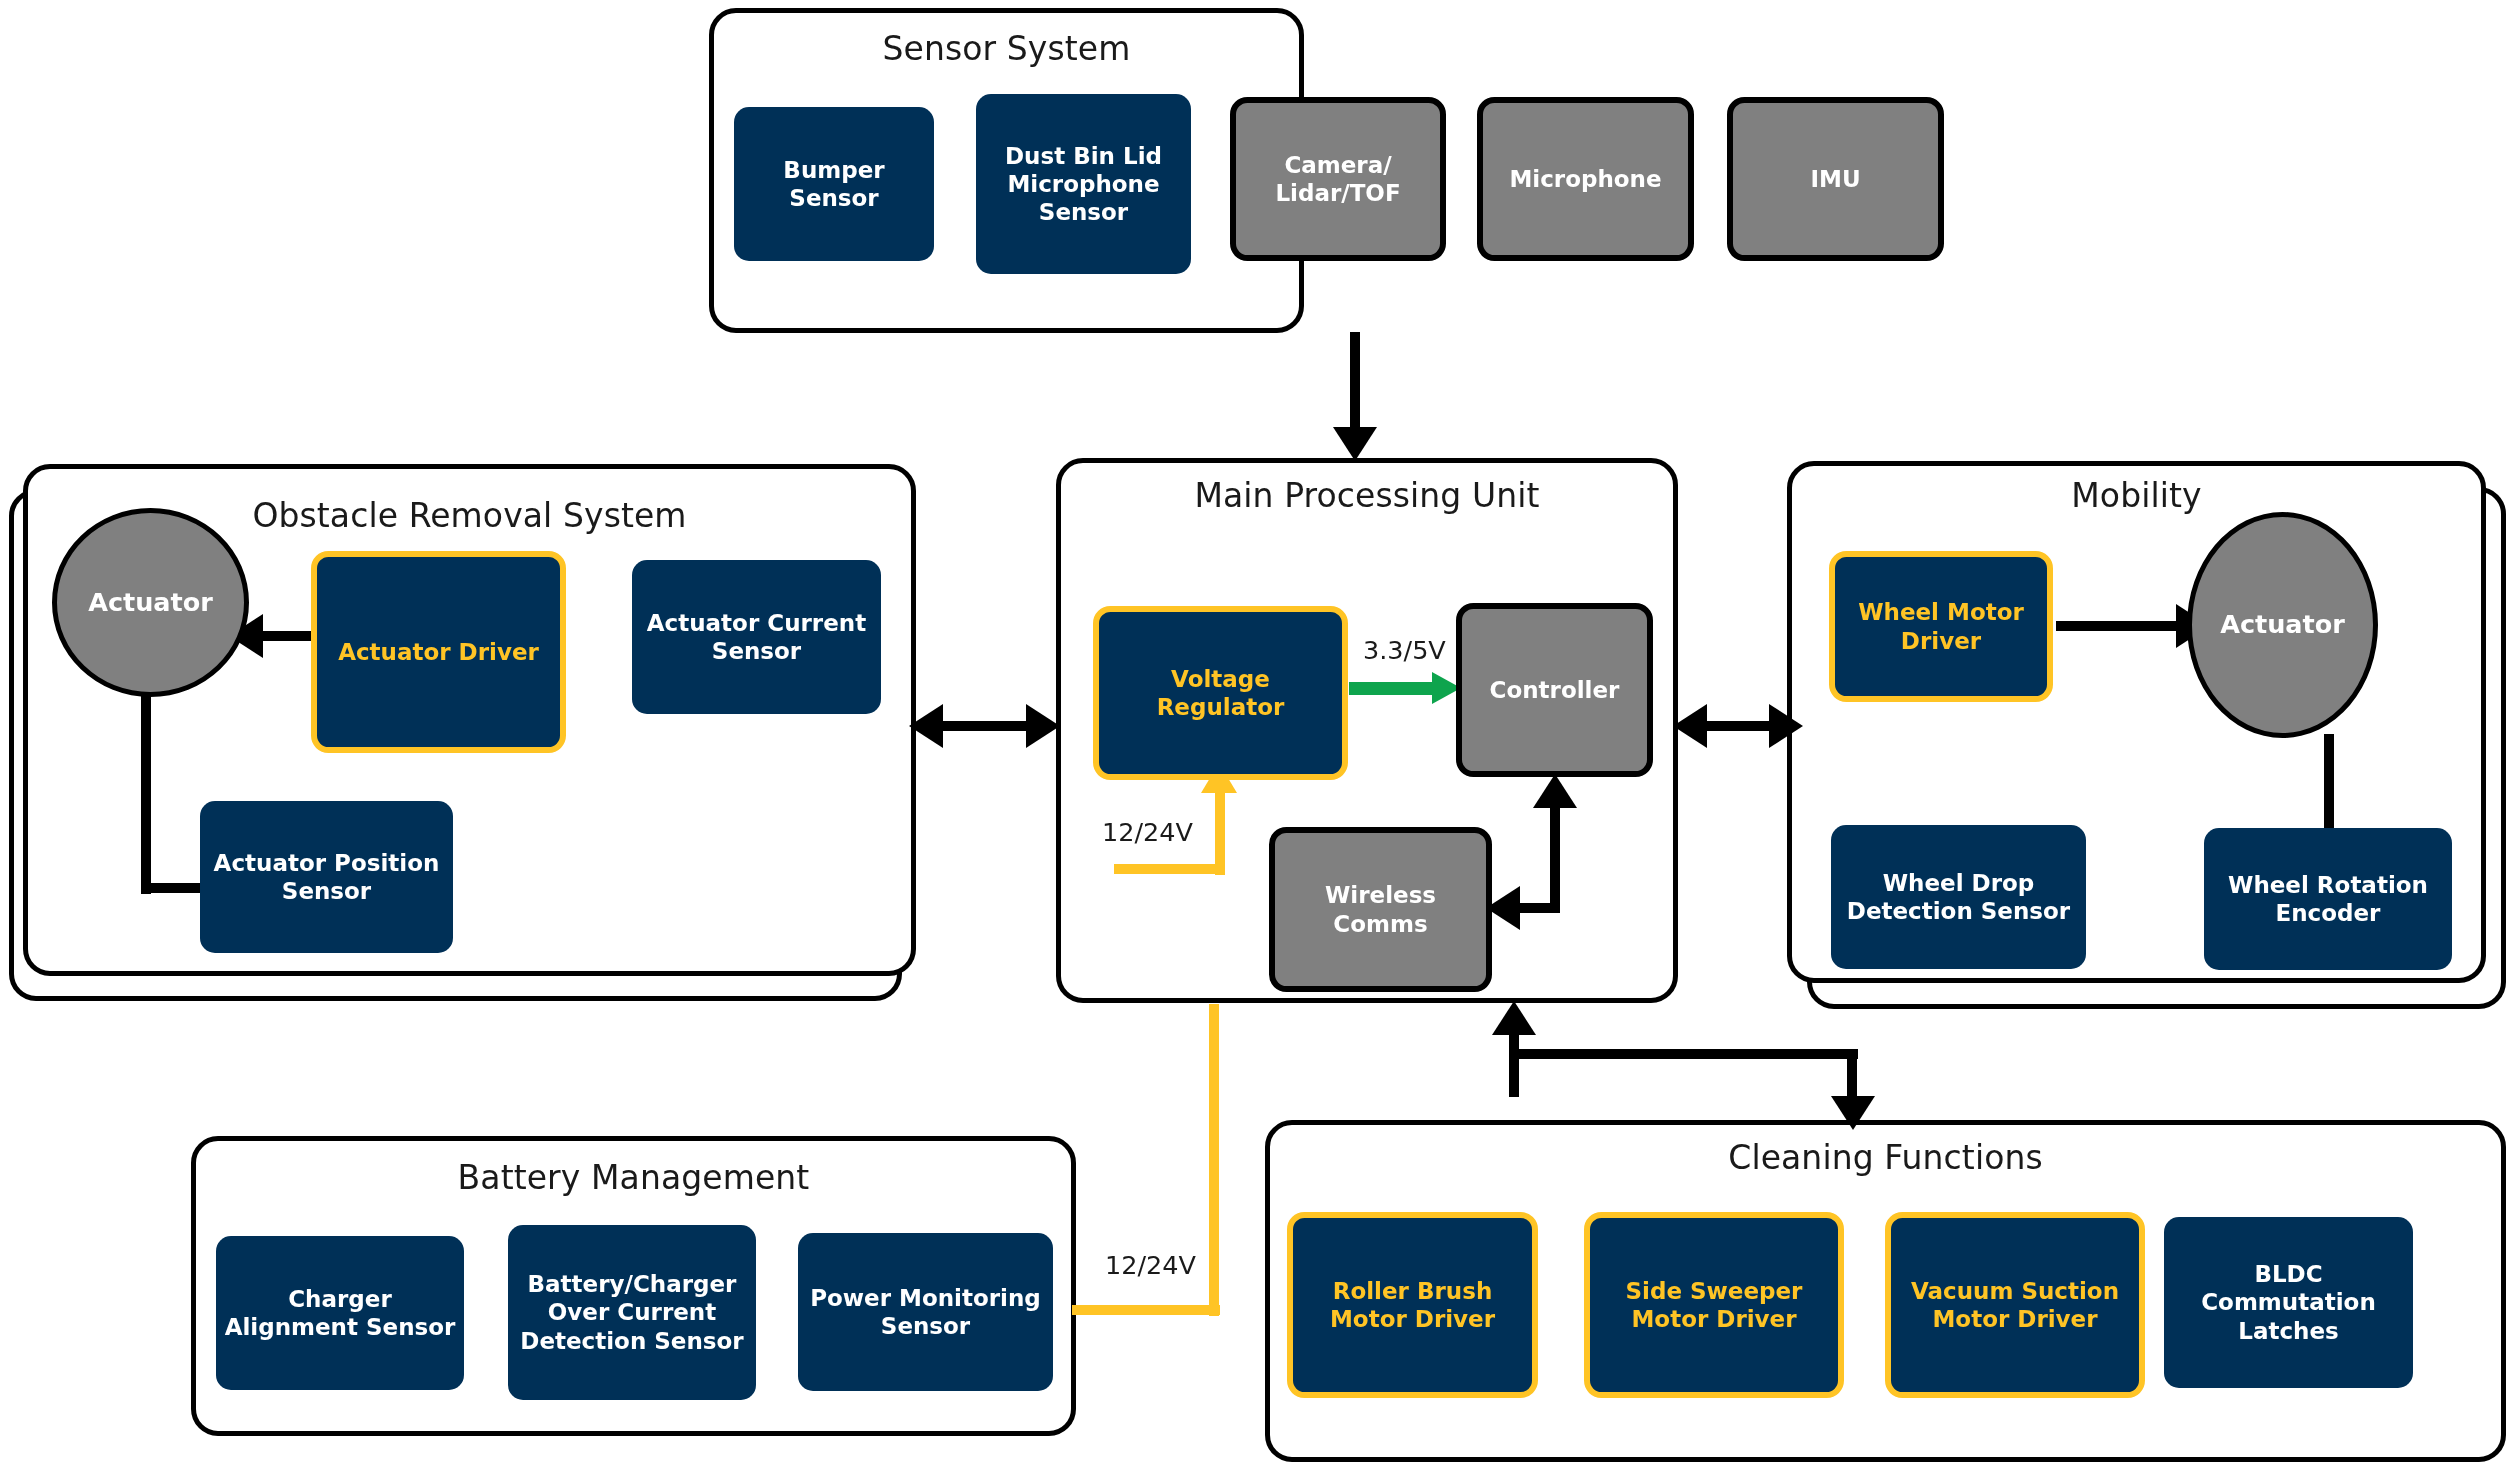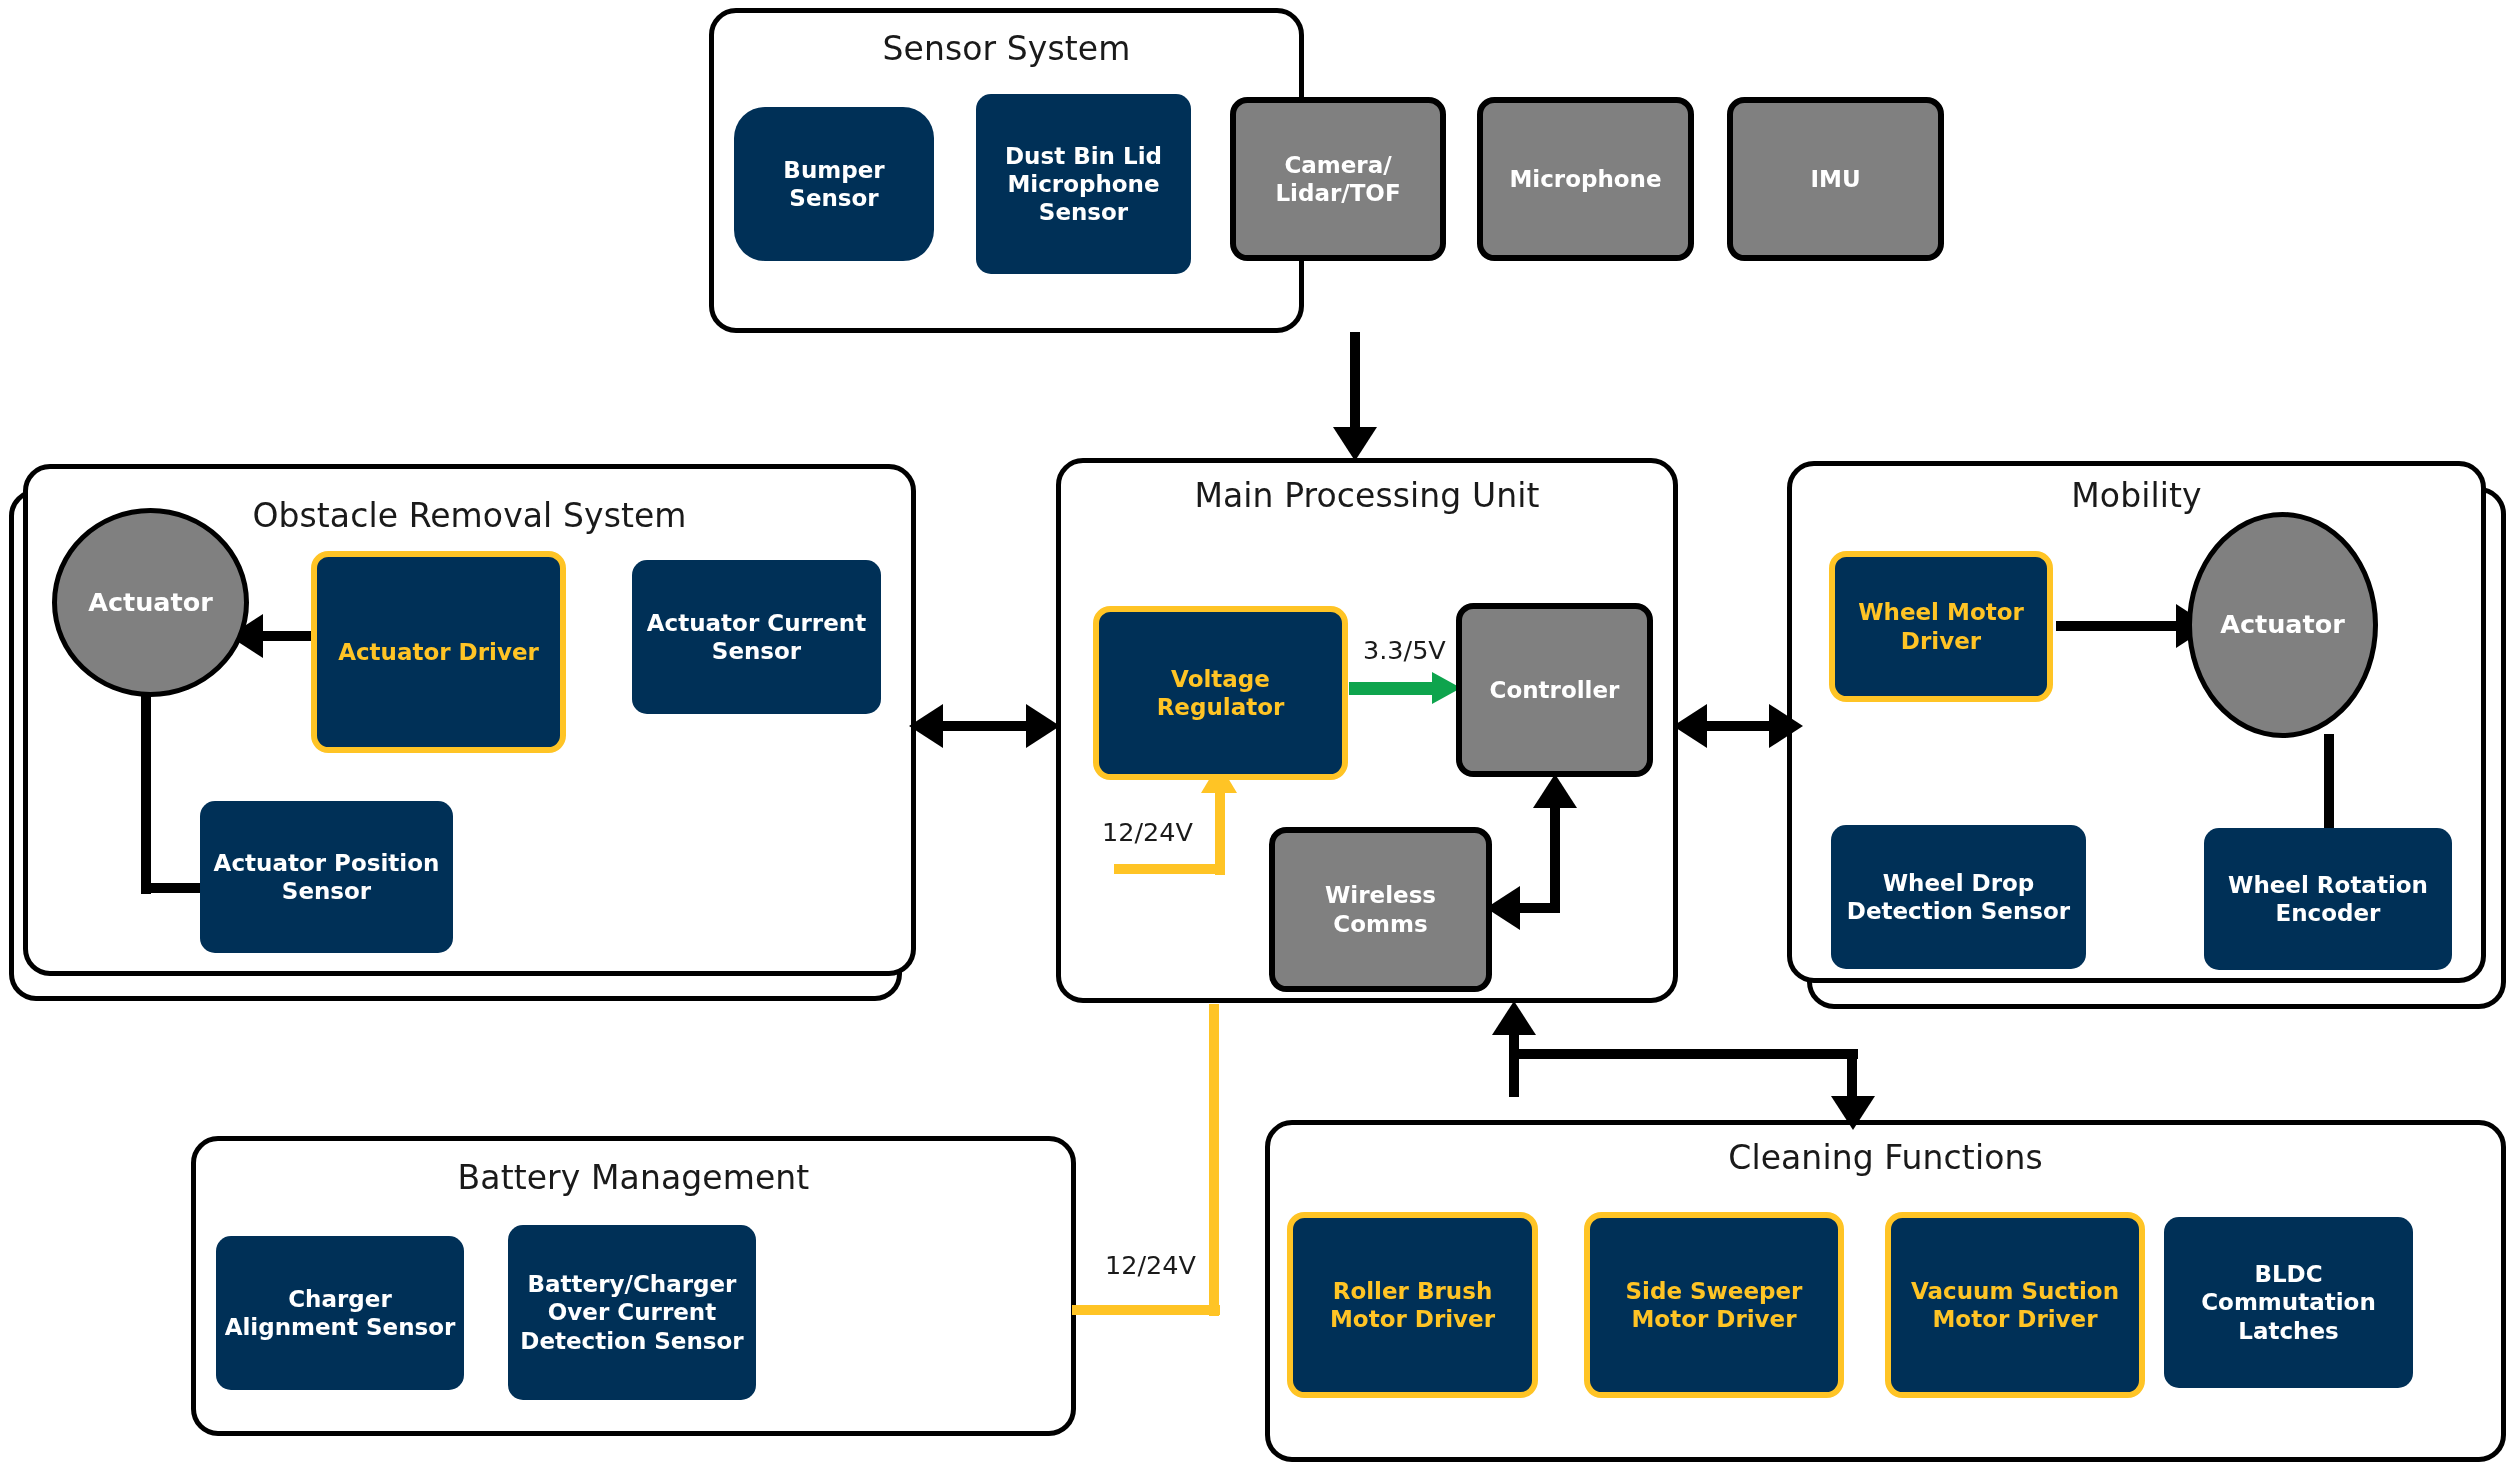--- a/index.html
+++ b/index.html
@@ -110,21 +110,21 @@
   }
 </style>
 </head>
 <body>
 
 <div id="canvas">
 
   <div class="panel" style="left:709px; top:8px; width:595px; height:325px;"></div>
   <div class="panel-title" style="left:709px; top:29px; width:595px;">Sensor System</div>
 
-  <div class="block b-navy" style="left:734px; top:107px; width:200px; height:154px;border-radius:31px;">Bumper Sensor</div>
+  <div class="block b-navy" style="left:734px; top:107px; width:200px; height:154px;">Bumper Sensor</div>
 
   <div class="block b-navy" style="left:976px; top:94px; width:215px; height:180px;">Dust Bin Lid Microphone Sensor</div>
 
   <div class="block b-gray" style="left:1230px; top:97px; width:216px; height:164px;">Camera/ Lidar/TOF</div>
 
   <div class="block b-gray" style="left:1477px; top:97px; width:217px; height:164px;">Microphone</div>
 
   <div class="block b-gray" style="left:1727px; top:97px; width:217px; height:164px;">IMU</div>
 
   <div class="edge" style="left:1350px; top:332px; width:10.4px; height:99px;"></div>
@@ -202,20 +202,21 @@
 
   <div class="edge" style="left:2324px; top:734px; width:10.4px; height:99px;"></div>
 
   <div class="panel" style="left:191px; top:1136px; width:885px; height:300px;"></div>
   <div class="panel-title" style="left:191px; top:1158px; width:885px;">Battery Management</div>
 
   <div class="block b-navy" style="left:216px; top:1236px; width:248px; height:154px;">Charger Alignment Sensor</div>
 
   <div class="block b-navy" style="left:508px; top:1225px; width:248px; height:175px;">Battery/Charger Over Current Detection Sensor</div>
 
+  <div class="block b-navy" style="left:798px; top:1233px; width:255px; height:158px;">Power Monitoring Sensor</div>
 
   <div class="edge-gold" style="left:1072px; top:1305px; width:148px; height:10.4px;"></div>
   <div class="edge-gold" style="left:1209px; top:1004px; width:10.4px; height:312px;"></div>
   <div class="edge-label" style="left:1105px; top:1250px;">12/24V</div>
 
   <div class="panel" style="left:1265px; top:1120px; width:1241px; height:342px;"></div>
   <div class="panel-title" style="left:1265px; top:1138px; width:1241px;">Cleaning Functions</div>
 
   <div class="block b-navy-gold" style="left:1287px; top:1212px; width:251px; height:186px;">Roller Brush Motor Driver</div>
 

